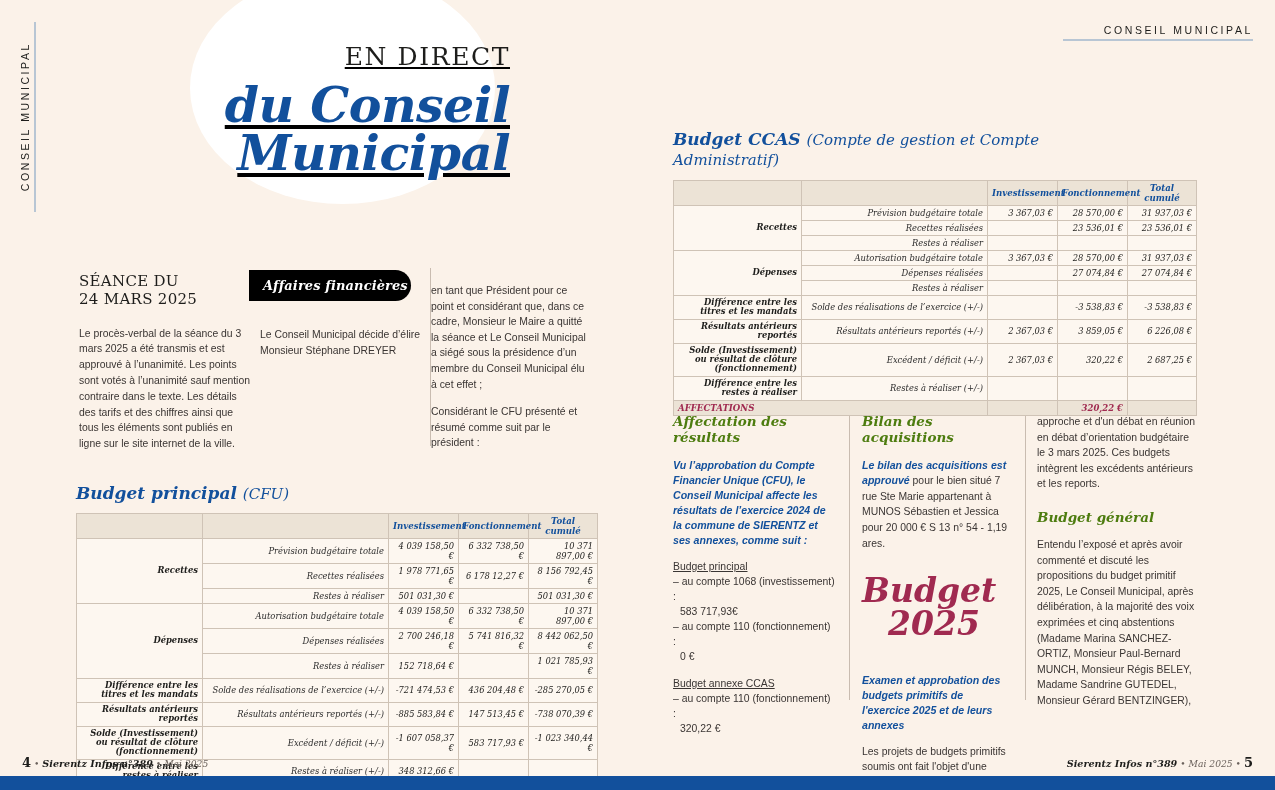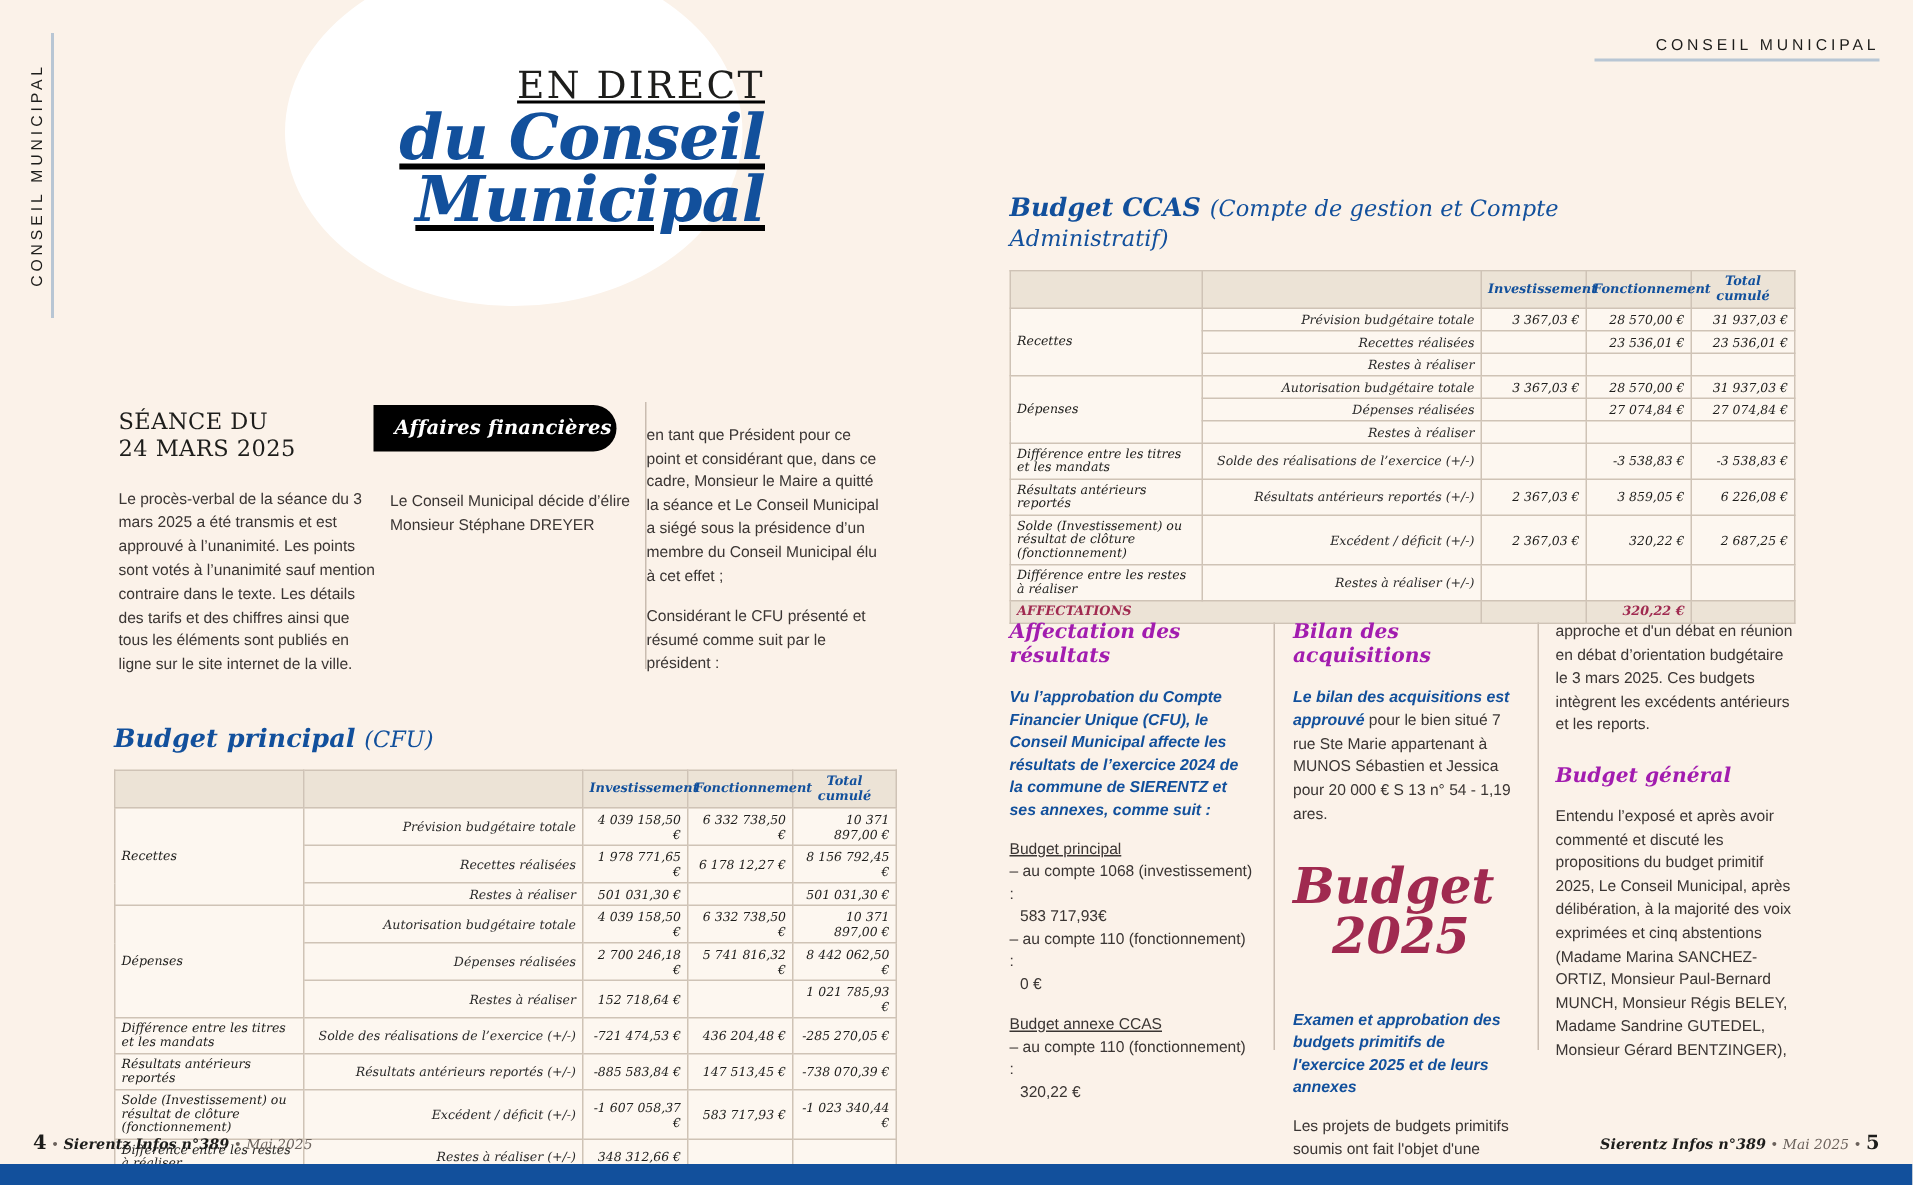--- a/index.html
+++ b/index.html
@@ -91,24 +91,24 @@
     font-family: "DejaVu Serif", serif;
     font-size: 25px;
     letter-spacing: 1.6px;
     color: #1d1d1b;
     font-weight: 400;
   }
   .masthead .line2 {
     font-family: "DejaVu Serif", serif;
     font-style: italic;
     font-weight: bold;
-    font-size: 42px;
+    font-size: 49px;
     line-height: 0.98;
     color: #12509c;
-    margin-top: 0;
+    margin-top: 10px;
     letter-spacing: -0.5px;
   }
   
   .seance {
     position: absolute;
     left: 79px;
     top: 272px;
     width: 175px;
   }
   .seance h2 {
@@ -197,21 +197,21 @@
   }
   .sec-title-blue .sub {
     font-weight: normal;
     font-size: 15px;
   }
   .sec-title-red {
     font-family: "DejaVu Serif", serif;
     font-style: italic;
     font-weight: bold;
     font-size: 13.5px;
-    color: #a21caf;
+    color: #4d7c0f;
     margin: 0;
     line-height: 1.18;
   }
   
   .fin-table {
     border-collapse: collapse;
     width: 100%;
     table-layout: fixed;
     font-size: 8.2px;
   }
@@ -232,24 +232,24 @@
     font-style: italic;
     font-weight: bold;
     color: #12509c;
     font-size: 8.6px;
     text-align: center;
     background: #ece3d6;
   }
   .fin-table .rowlabel {
     font-family: "DejaVu Serif", serif;
     font-style: italic;
-    font-weight: normal;
+    font-weight: bold;
     font-size: 8.4px;
     color: #1d1d1b;
-    text-align: left;
+    text-align: right;
     line-height: 1.12;
     vertical-align: middle;
   }
   .fin-table .sublabel {
     font-family: "DejaVu Serif", serif;
     font-style: italic;
     font-size: 8.4px;
     color: #2b2b2b;
     text-align: right;
   }

